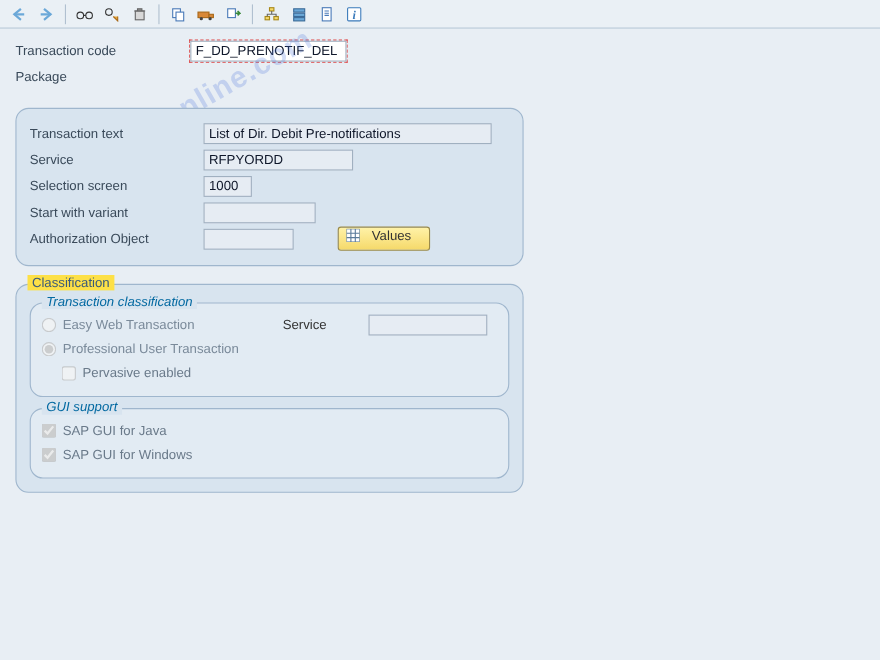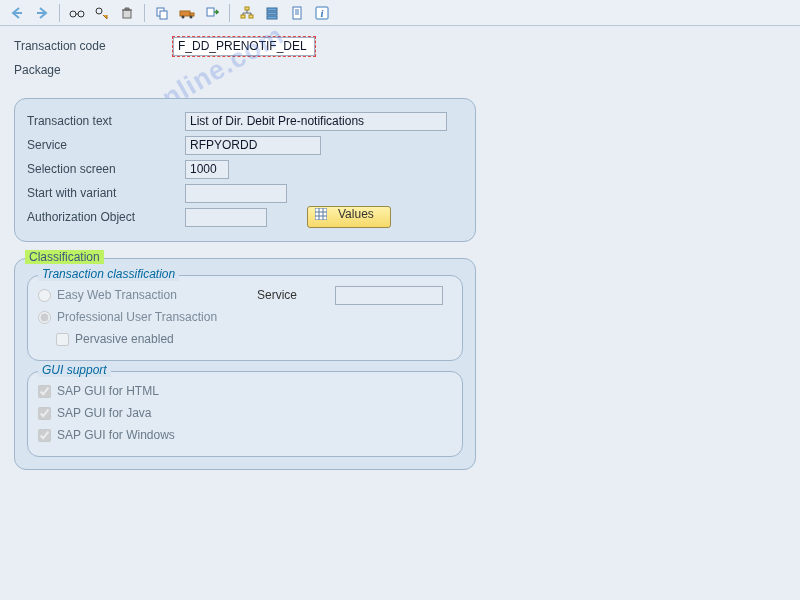--- a/index.html
+++ b/index.html
@@ -75,21 +75,21 @@
   }
   .groupbox.inner {
     background: #E2EBF3;
     margin-top: 10px;
     padding: 8px 10px 10px 10px;
   }
   .gb-title {
     position: absolute;
     top: -9px;
     left: 10px;
-    background: #bef264;
+    background: #fde047;
     padding: 0 4px;
     color: #3A5A7A;
     font-size: 12px;
   }
   .groupbox.inner .gb-title {
     background: #D8E4EF;
     color: #0369a1;
     font-style: italic;
   }
   .radio-row, .check-row {
@@ -279,24 +279,20 @@
       <div class="check-row" style="padding-left:18px">
         <input type="checkbox" disabled="" style="">
         <span>Pervasive enabled</span>
       </div>
     </div>
 
     <div class="groupbox inner">
       <div class="gb-title">GUI support</div>
       <div class="check-row">
         <input type="checkbox" checked="" disabled="" style="">
-        <span>SAP GUI for HTML</span>
-      </div>
-      <div class="check-row">
-        <input type="checkbox" checked="" disabled="" style="">
         <span>SAP GUI for Java</span>
       </div>
       <div class="check-row">
         <input type="checkbox" checked="" disabled="" style="">
         <span>SAP GUI for Windows</span>
       </div>
     </div>
   </div>
 
 </div>

